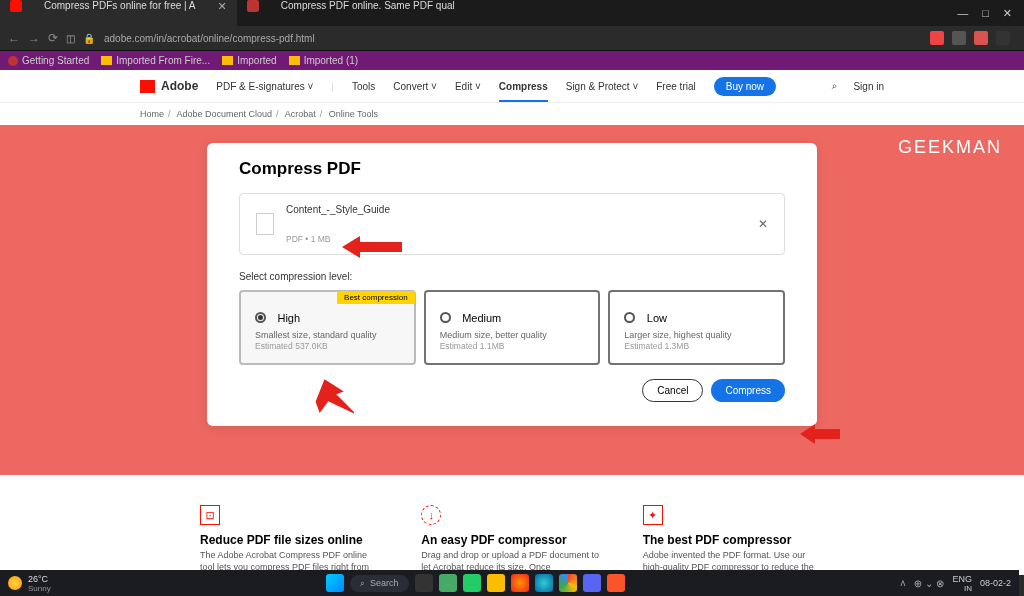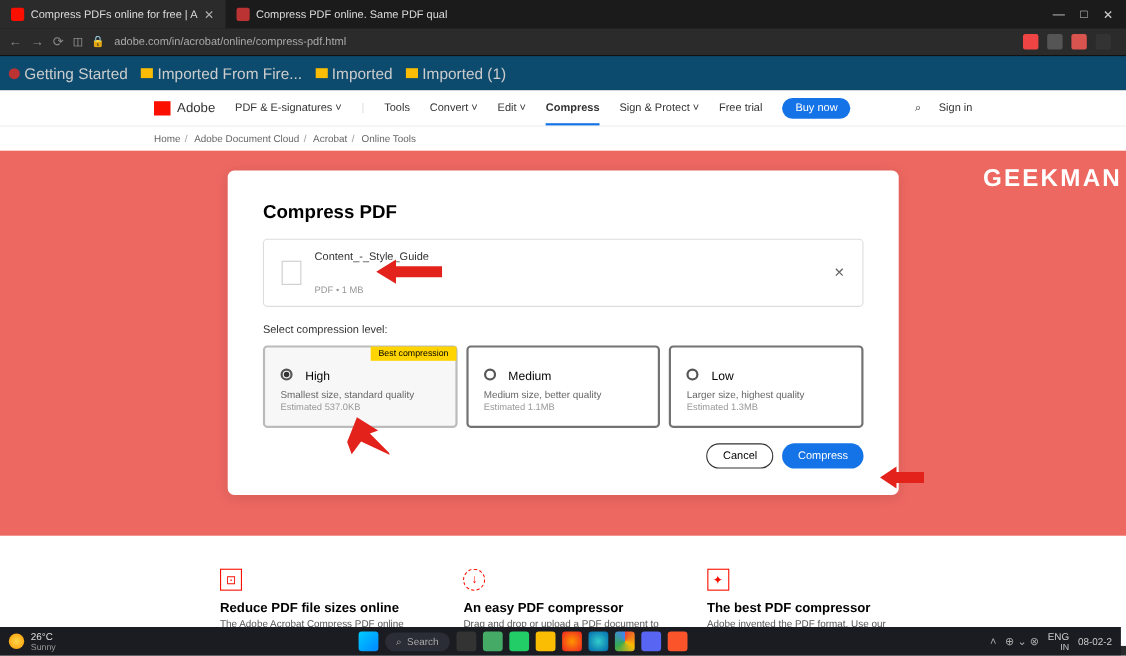--- a/index.html
+++ b/index.html
@@ -1,46 +1,46 @@
 <!DOCTYPE html>
 <html><head>
 <meta charset="utf-8">
 <style>
 *{margin:0;padding:0;box-sizing:border-box;font-family:"Segoe UI",Arial,sans-serif}
 body{width:1024px;height:596px;overflow:hidden;background:#2b2b2b;position:relative}
 
 .browser-chrome{background:#202124;color:#ccc}
 .tab-strip{display:flex;align-items:center;height:26px;background:#1b1b1b}
-.tab{display:flex;align-items:center;gap:6px;padding:0 10px;height:26px;font-size:10px;color:#ddd}
+.tab{display:flex;gap:22px;padding:0 10px;height:26px;font-size:10px;color:#ddd}
 .tab.active{background:#2b2b2b}
 .tab-close{font-size:11px;color:#aaa}
 .tab-icon{width:12px;height:12px;display:inline-block;border-radius:2px}
 .window-ctrl{margin-left:auto;display:flex;gap:14px;padding:0 12px;font-size:11px;color:#ccc}
 .toolbar{display:flex;align-items:center;height:24px;background:#2b2b2b;padding:0 8px;gap:8px}
 .nav-arrow{color:#888;font-size:12px}
 .url-bar{flex:1;display:flex;align-items:center;gap:8px;font-size:10px;color:#aaa}
 .ext-icons{display:flex;gap:8px;margin-left:auto;padding-right:6px}
 .ext-icon{width:14px;height:14px;border-radius:2px}
-.bookmark-bar{display:flex;align-items:center;height:32px;background:#0c4a6e;padding:0 8px;gap:12px;font-size:14px;color:#ccc;border-top:1px solid #111}
+.bookmark-bar{display:flex;align-items:center;height:20px;background:#701a75;padding:0 8px;gap:12px;font-size:10px;color:#ccc;border-top:1px solid #111}
 .bm{display:flex;align-items:center;gap:4px}
 .folder{width:11px;height:9px;background:#fbbc04;display:inline-block}
 
 .page{background:#fff;height:505px;overflow:hidden;position:relative}
 .adobe-nav{height:33px;display:flex;align-items:center;padding:0 140px;border-bottom:1px solid #eee;font-size:10px;color:#333;gap:18px}
-.adobe-logo{display:flex;align-items:center;gap:6px;font-weight:400;font-size:12px}
+.adobe-logo{display:flex;align-items:center;gap:6px;font-weight:700;font-size:12px}
 .adobe-mark{width:15px;height:13px;background:#fa0f00;display:inline-block}
 .nav-item{cursor:pointer}
 .nav-item.active{border-bottom:2px solid #1473e6;padding-bottom:8px;margin-bottom:-10px;font-weight:600}
 .buy-btn{background:#1473e6;color:#fff;padding:4px 12px;border-radius:12px;font-size:10px}
 .nav-right{margin-left:auto;display:flex;align-items:center;gap:16px}
 .breadcrumb{padding:6px 140px;font-size:9px;color:#666}
 .breadcrumb span{margin:0 4px;color:#999}
 .hero{background:#ed6861;padding:18px 0 0;position:relative;min-height:350px}
-.watermark{position:absolute;top:12px;right:4px;color:#fff;font-size:22px;font-weight:700;letter-spacing:2px}
-.card{background:#fff;border-radius:6px;width:610px;margin:0 auto;padding:28px 32px 24px;box-shadow:0 2px 12px rgba(0,0,0,0.1)}
+.watermark{position:absolute;top:12px;right:22px;color:#fff;font-size:18px;font-weight:400;letter-spacing:2px}
+.card{background:#fff;border-radius:6px;width:610px;margin:0 auto;padding:16px 32px 24px;box-shadow:0 2px 12px rgba(0,0,0,0.1)}
 .card-title{font-size:17px;font-weight:600;margin-bottom:14px}
 .file-box{border:1px solid #ddd;border-radius:4px;padding:10px 16px;display:flex;align-items:center;margin-bottom:16px}
 .file-icon{width:18px;height:22px;border:1px solid #ccc;margin-right:12px}
 .file-info{flex:1}
 .file-name{font-size:10px;color:#333}
 .file-size{font-size:8.5px;color:#999;margin-top:19px}
 .file-remove{color:#666;font-size:12px;cursor:pointer}
 .sel-label{font-size:10px;color:#333;margin-bottom:8px}
 .options{display:flex;gap:8px;margin-bottom:14px}
 .opt{border:2px solid #737373;border-radius:4px;padding:16px 14px 12px;flex:1;position:relative;cursor:pointer}

